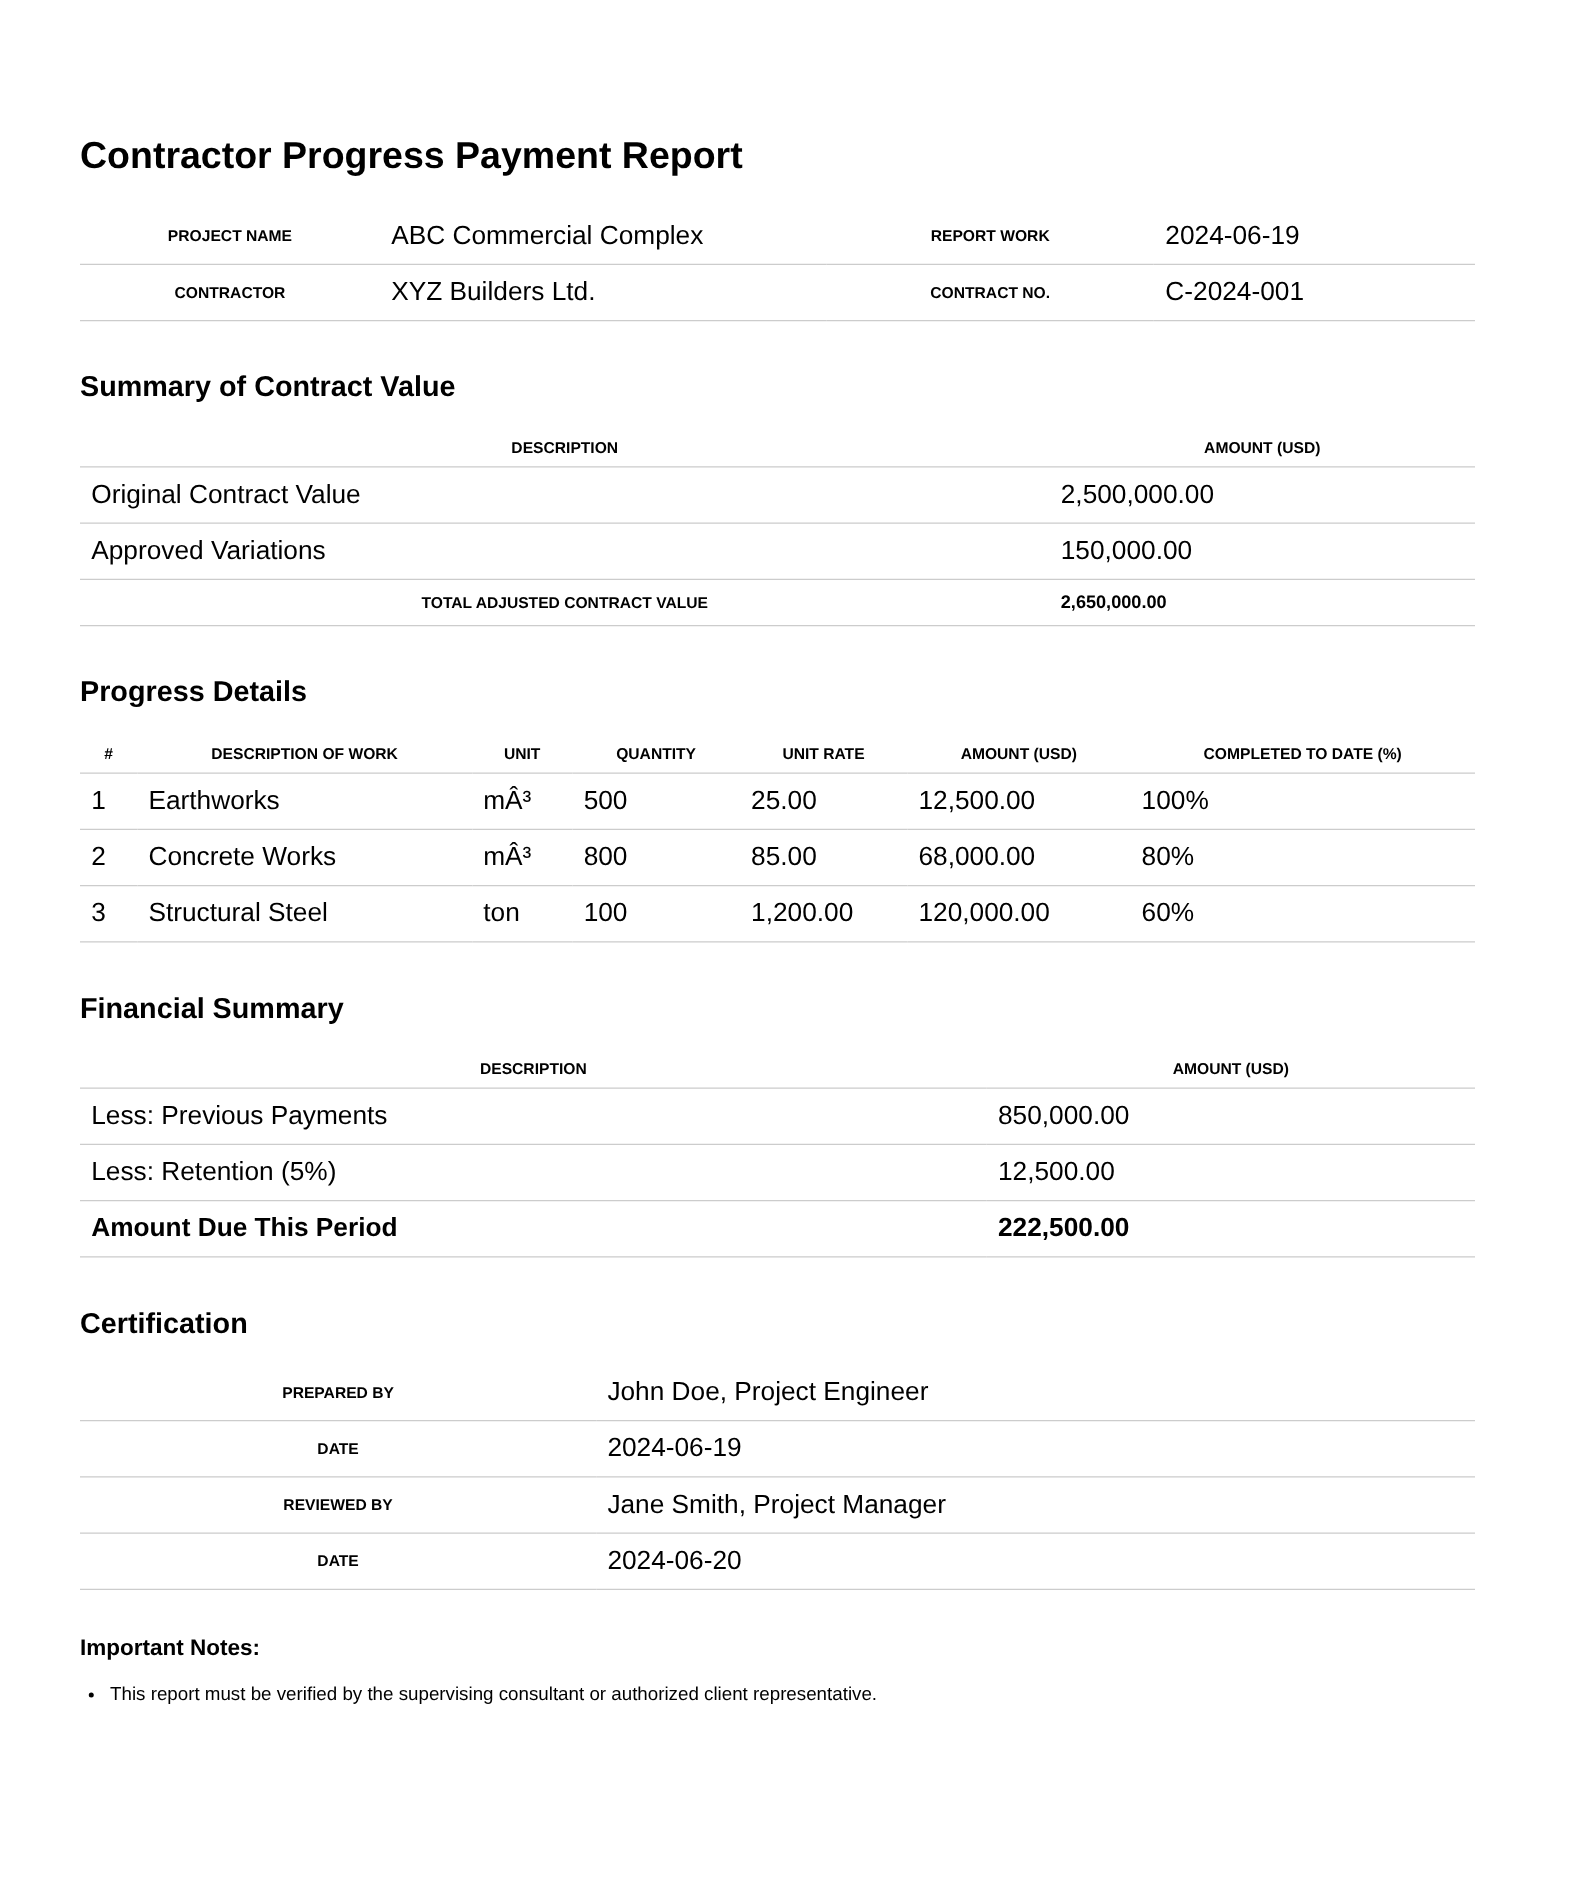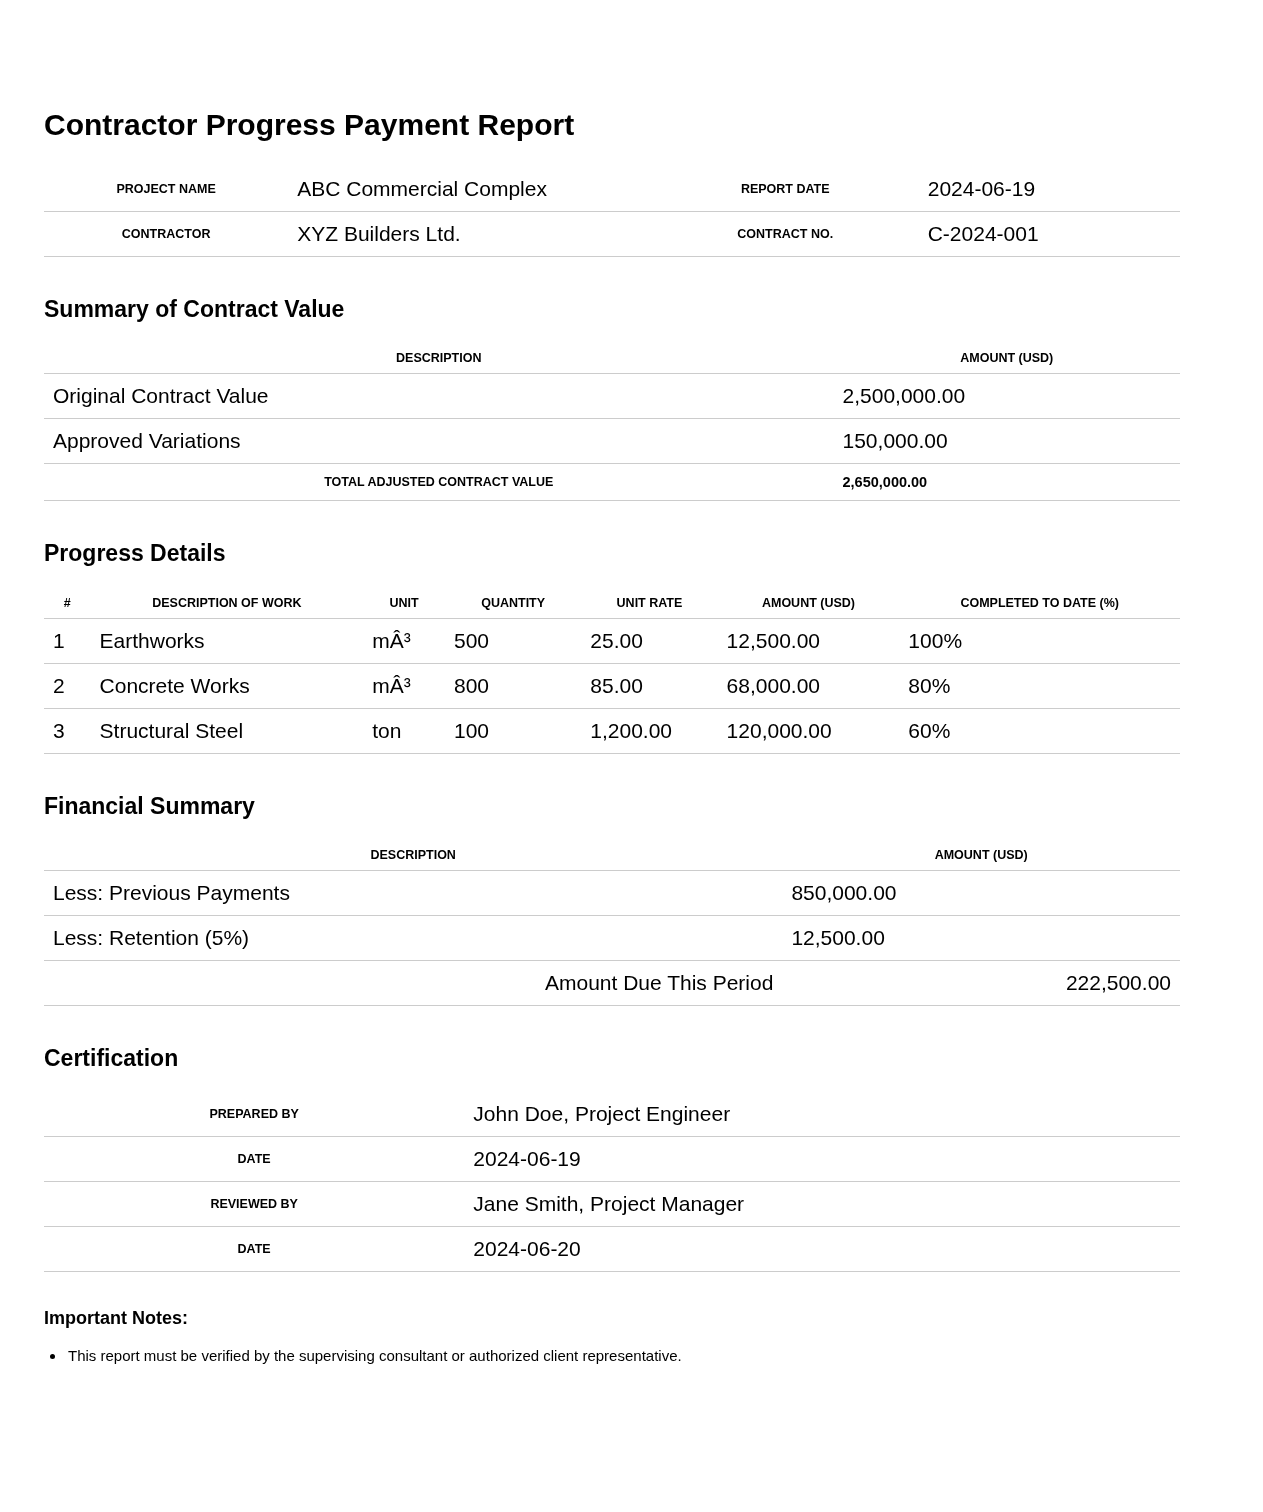--- a/index.html
+++ b/index.html
@@ -4,21 +4,21 @@
 <style>
   html, body { margin: 0; padding: 0; background: #fff; }
   body {
     width: 1263px;
     min-height: 1512px;
     font-family: "Liberation Sans", sans-serif;
     color: #000;
   }
   .page {
     box-sizing: border-box;
-    padding: 108px 83px 40px 44px;
+    padding: 108px 83px 40px 64px;
   }
   h1[data-name="report-title"] {
     font-size: 30px;
     font-weight: bold;
     margin: 0 0 26px 0;
     line-height: 1.1;
   }
   h2.section-heading {
     font-size: 23px;
     font-weight: bold;
@@ -48,21 +48,21 @@
     font-weight: bold;
     padding: 8px 9px;
     text-align: center;
   }
   td {
     font-size: 21px;
     font-weight: normal;
     padding: 10px 9px;
   }
   tr.total-row td.total-amount { font-weight: bold; font-size: 14.5px; }
-  tr.total-row-mixed td { font-weight: normal; text-align: right; }
+  tr.total-row-mixed td { font-weight: bold; }
   ul.notes-list {
     margin: 0;
     padding-left: 22px;
   }
   ul.notes-list li {
     font-size: 15px;
     line-height: 1.4;
     padding-left: 2px;
   }
 </style>
@@ -77,21 +77,21 @@
     <colgroup>
       <col style="width:21.5%">
         <col style="width:32%">
         <col style="width:23.5%">
         <col style="width:23%">
     </colgroup>
     <tbody>
       <tr data-name="meta-row-project">
         <th data-name="meta-label-project-name">PROJECT NAME</th>
         <td data-name="meta-value-project-name">ABC Commercial Complex</td>
-        <th data-name="meta-label-report-date">REPORT DATE</th>
+        <th data-name="meta-label-report-date">REPORT WORK</th>
         <td data-name="meta-value-report-date">2024-06-19</td>
       </tr>
       <tr data-name="meta-row-contractor">
         <th data-name="meta-label-contractor">CONTRACTOR</th>
         <td data-name="meta-value-contractor">XYZ Builders Ltd.</td>
         <th data-name="meta-label-contract-no">CONTRACT NO.</th>
         <td data-name="meta-value-contract-no">C-2024-001</td>
       </tr>
     </tbody>
   </table>

